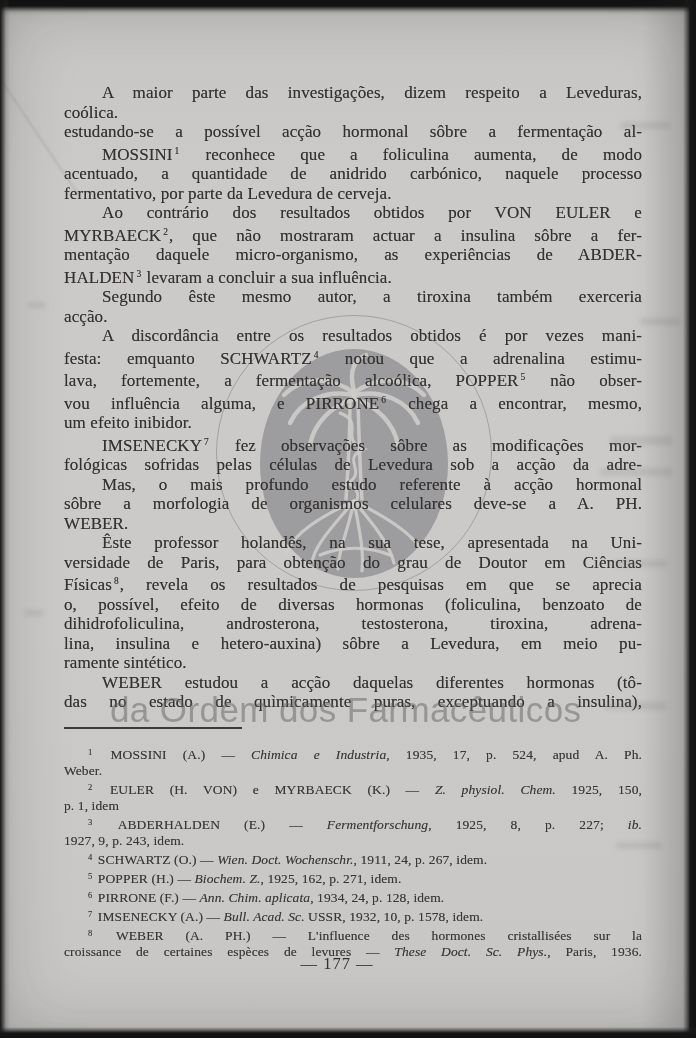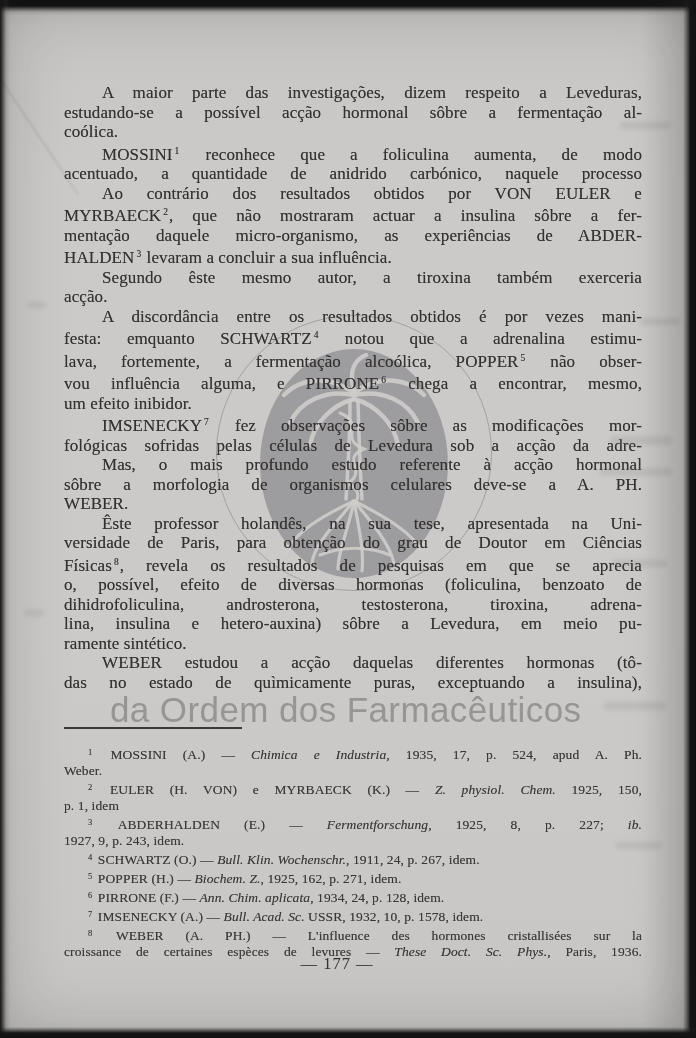--- a/index.html
+++ b/index.html
@@ -103,24 +103,25 @@
         <path d="M94,152 C100,184 104,204 102,222"></path>
         <path d="M94,152 C114,176 130,196 134,214"></path>
         <path d="M94,152 C126,168 152,184 162,202"></path>
         <path d="M60,206 C82,197 108,197 130,206"></path>
       </g>
     </svg>
   </div>
 
   <div id="body-text">
       <div class="bline indent"><span>A maior parte das investigações, dizem respeito a Leveduras,</span></div>
+      <div class="bline last"><span>coólica.</span></div>
       <div class="bline"><span>estudando-se a possível acção hormonal sôbre a fermentação al-</span></div>
-      <div class="bline last"><span>coólica.</span></div>
       <div class="bline indent"><span>MOSSINI</span><sup>1</sup><span> reconhece que a foliculina aumenta, de modo</span></div>
       <div class="bline"><span>acentuado, a quantidade de anidrido carbónico, naquele processo</span></div>
+      <div class="bline last"><span>fermentativo, por parte da Levedura de cerveja.</span></div>
       <div class="bline indent"><span>Ao contrário dos resultados obtidos por VON EULER e</span></div>
       <div class="bline"><span>MYRBAECK</span><sup>2</sup><span>, que não mostraram actuar a insulina sôbre a fer-</span></div>
       <div class="bline"><span>mentação daquele micro-organismo, as experiências de ABDER-</span></div>
       <div class="bline last"><span>HALDEN</span><sup>3</sup><span> levaram a concluir a sua influência.</span></div>
       <div class="bline indent"><span>Segundo êste mesmo autor, a tiroxina também exerceria</span></div>
       <div class="bline last"><span>acção.</span></div>
       <div class="bline indent"><span>A discordância entre os resultados obtidos é por vezes mani-</span></div>
       <div class="bline"><span>festa: emquanto SCHWARTZ</span><sup>4</sup><span> notou que a adrenalina estimu-</span></div>
       <div class="bline"><span>lava, fortemente, a fermentação alcoólica, POPPER</span><sup>5</sup><span> não obser-</span></div>
       <div class="bline"><span>vou influência alguma, e PIRRONE</span><sup>6</sup><span> chega a encontrar, mesmo,</span></div>
@@ -142,21 +143,21 @@
     </div>
 
   <div id="fn-rule"></div>
   <div id="footnotes">
       <div class="fline indent"><sup>1</sup><span> MOSSINI (A.) — </span><span class="it">Chimica e Industria</span><span>, 1935, 17, p. 524, apud A. Ph.</span></div>
       <div class="fline last"><span>Weber.</span></div>
       <div class="fline indent"><sup>2</sup><span> EULER (H. VON) e MYRBAECK (K.) — </span><span class="it">Z. physiol. Chem.</span><span> 1925, 150,</span></div>
       <div class="fline last"><span>p. 1, idem</span></div>
       <div class="fline indent"><sup>3</sup><span> ABDERHALDEN (E.) — </span><span class="it">Fermentforschung</span><span>, 1925, 8, p. 227; </span><span class="it">ib.</span></div>
       <div class="fline last"><span>1927, 9, p. 243, idem.</span></div>
-      <div class="fline indent last"><sup>4</sup><span> SCHWARTZ (O.) — </span><span class="it">Bull. Klin. Wochenschr.</span><span>, 1911, 24, p. 267, idem.</span></div>
+      <div class="fline indent last"><sup>4</sup><span> SCHWARTZ (O.) — </span><span class="it">Wien. Doct. Wochenschr.</span><span>, 1911, 24, p. 267, idem.</span></div>
       <div class="fline indent last"><sup>5</sup><span> POPPER (H.) — </span><span class="it">Biochem. Z.</span><span>, 1925, 162, p. 271, idem.</span></div>
       <div class="fline indent last"><sup>6</sup><span> PIRRONE (F.) — </span><span class="it">Ann. Chim. aplicata</span><span>, 1934, 24, p. 128, idem.</span></div>
       <div class="fline indent last"><sup>7</sup><span> IMSENECKY (A.) — </span><span class="it">Bull. Acad. Sc.</span><span> USSR, 1932, 10, p. 1578, idem.</span></div>
       <div class="fline indent"><sup>8</sup><span> WEBER (A. PH.) — L'influence des hormones cristallisées sur la</span></div>
       <div class="fline"><span>croissance de certaines espèces de levures — </span><span class="it">These Doct. Sc. Phys.</span><span>, Paris, 1936.</span></div>
     </div>
 
   <div id="page-number">— 177 —</div>
 
   <div id="wm-line2" class="wm-text">da Ordem dos Farmacêuticos</div>

